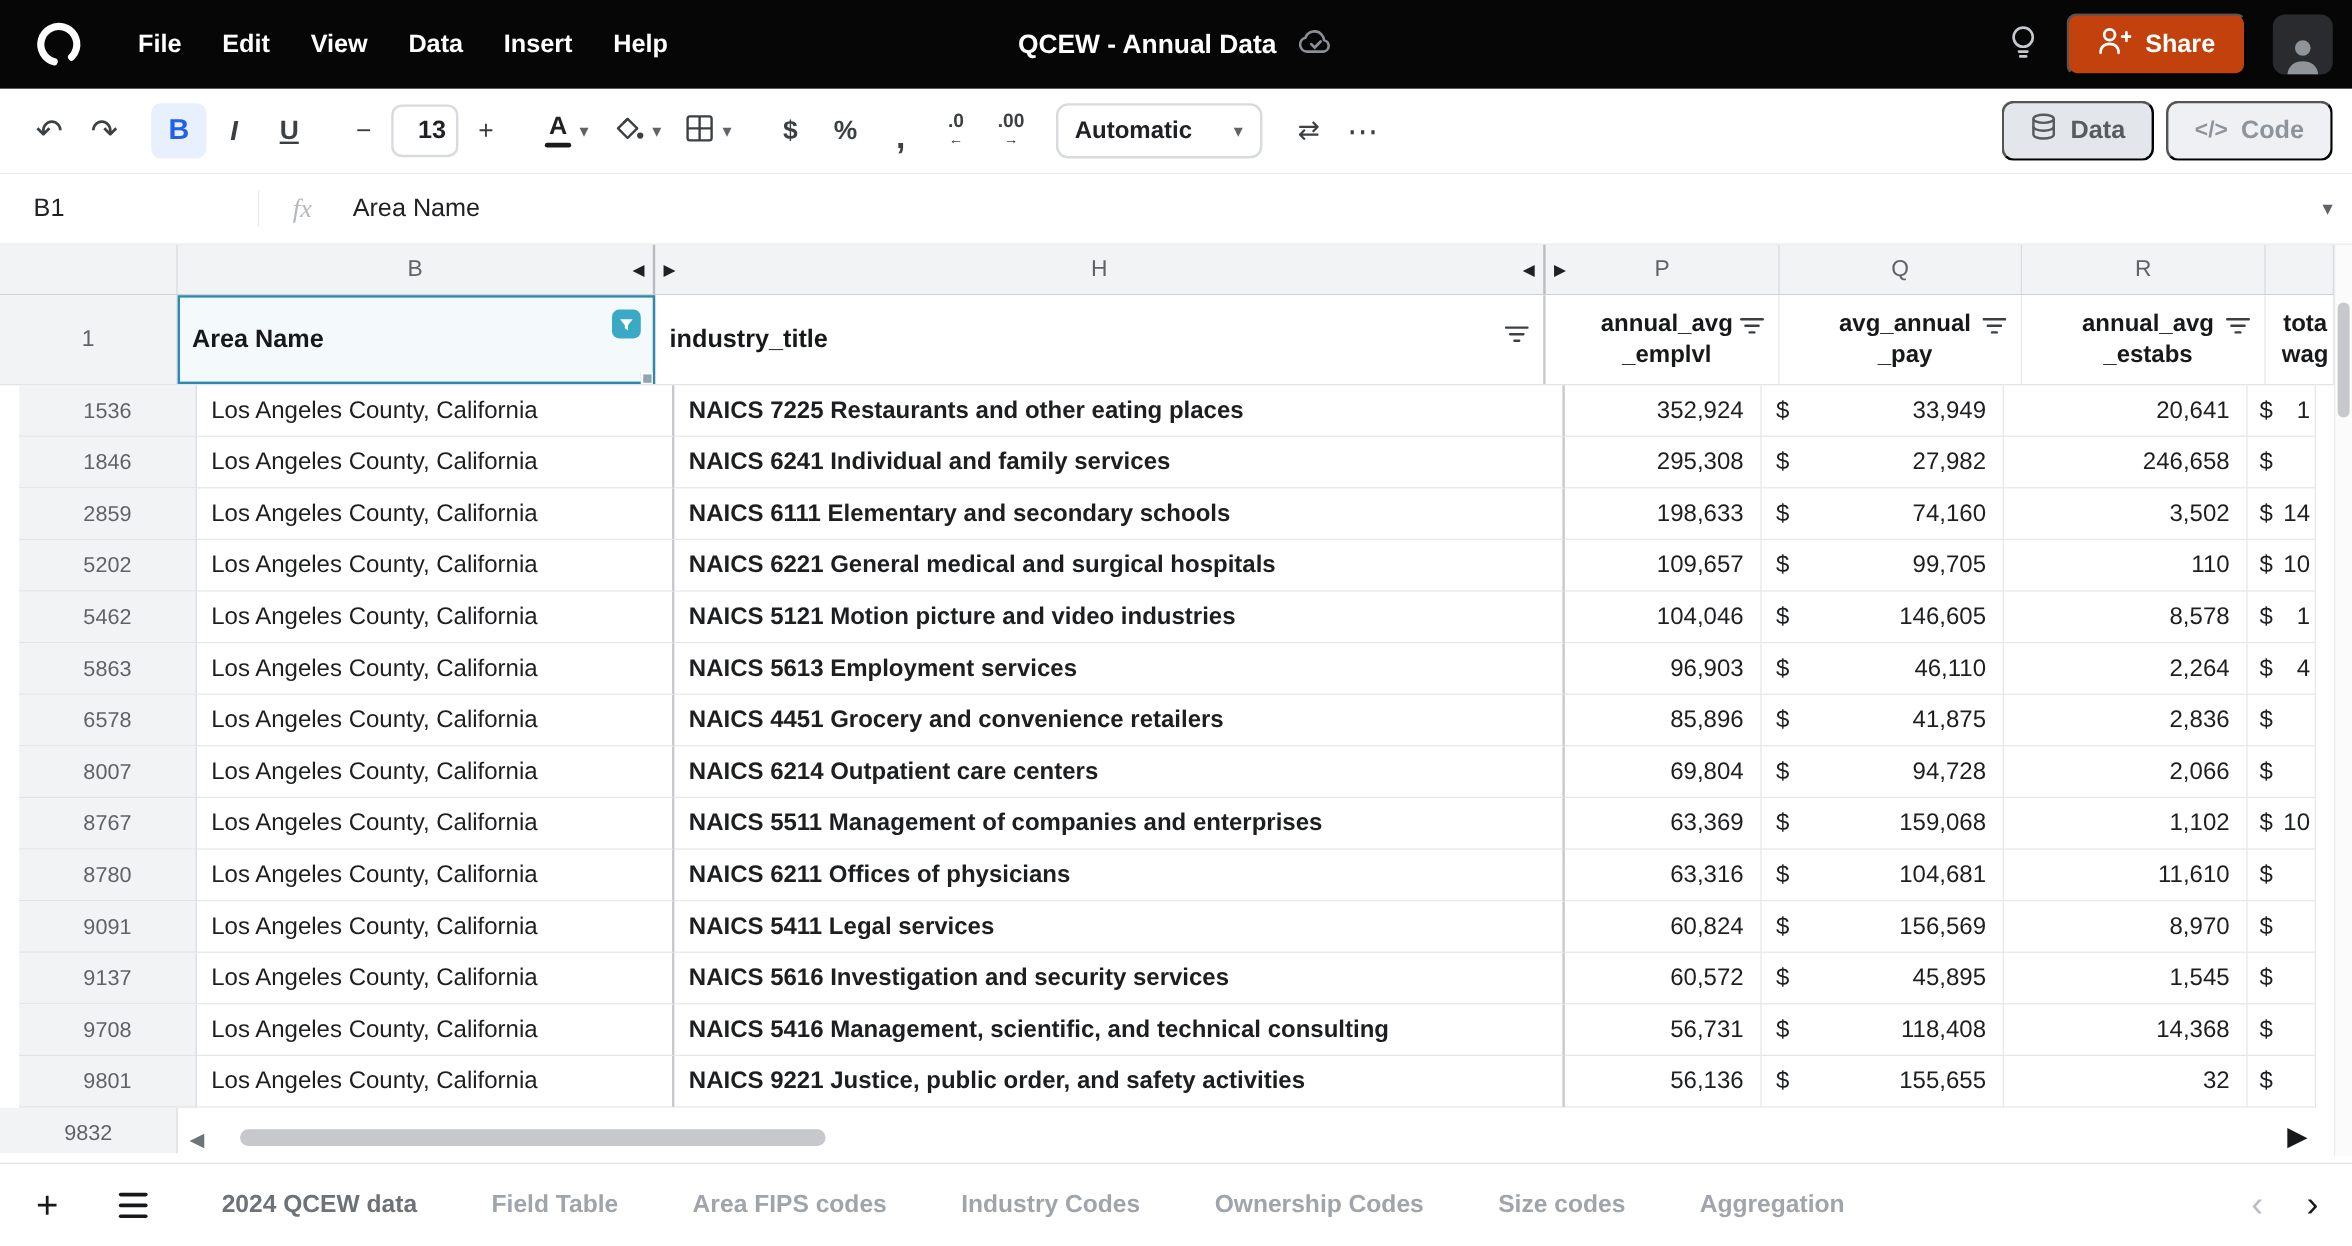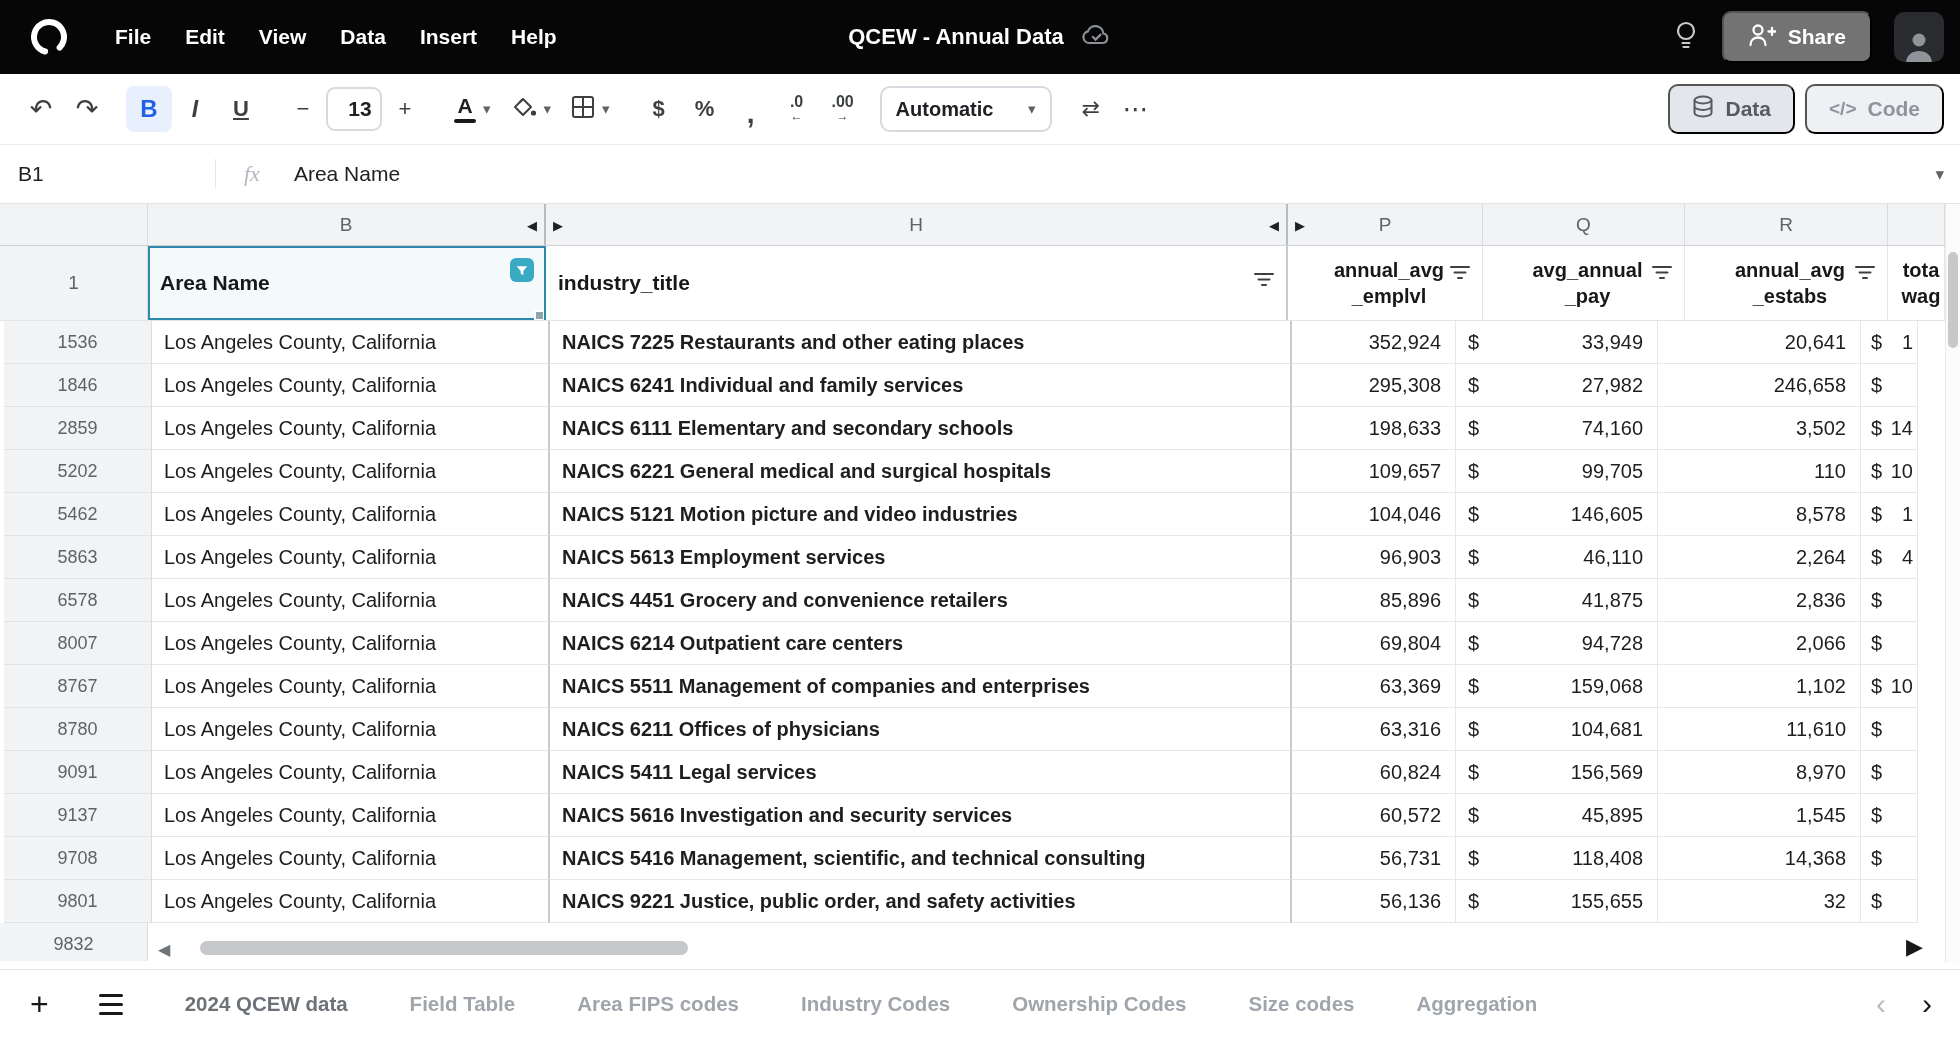--- a/index.html
+++ b/index.html
@@ -10,21 +10,21 @@
   
   .topbar { position:absolute; top:0; left:0; right:0; height:74px; background:#060606;
             display:flex; align-items:center; color:#fff; }
   .logo { margin-left:26px; width:46px; height:46px; display:flex; align-items:center; justify-content:center; }
   .menus { display:flex; margin-left:26px; }
   .menu-item { padding:10px 17px; font-size:21px; font-weight:bold; cursor:default; }
   .doc-title-wrap { position:absolute; left:50%; transform:translateX(-50%);
             display:flex; align-items:center; gap:16px; }
   .doc-title { font-size:22px; font-weight:bold; }
   .topbar-right { position:absolute; right:16px; display:flex; align-items:center; gap:22px; }
-  .share-btn { background:#737373; border-radius:9px; height:52px; padding:0 24px;
+  .share-btn { background:#c2410c; border-radius:9px; height:52px; padding:0 24px;
             display:flex; align-items:center; gap:12px; font-size:21px; font-weight:bold; color:#fff; }
   .avatar { width:50px; height:50px; border-radius:10px; background:#2a2b2e;
             display:flex; align-items:flex-end; justify-content:center; overflow:hidden; }
 
   
   .toolbar { position:absolute; top:74px; left:0; right:0; height:71px; background:#fff;
             border-bottom:1px solid #ebedef; display:flex; align-items:center; padding:0 18px; }
   .tb-btn { min-width:46px; height:46px; border-radius:8px; display:flex; align-items:center;
             justify-content:center; font-size:22px; color:#3c4043; }
   .tb-gap { width:16px; }
@@ -51,21 +51,21 @@
   .view-toggle { position:absolute; right:16px; display:flex; gap:10px; }
   .pill { height:50px; border-radius:10px; padding:0 22px; display:flex; align-items:center; gap:11px;
             font-size:21px; font-weight:bold; }
   .pill.data { background:#e3e6ea; color:#565b61; }
   .pill.code { background:#eef0f3; color:#8e949b; }
   .code-glyph { font-size:19px; font-weight:bold; }
 
   
   .formulabar { position:absolute; top:145px; left:0; right:0; height:59px; background:#fff;
             border-bottom:1px solid #e3e4e6; display:flex; align-items:center; }
-  .cellref { width:215px; padding-left:18px; font-size:21px; color:#202124; }
+  .cellref { width:215px; padding-left:28px; font-size:21px; color:#202124; }
   .fdiv { width:1px; height:30px; background:#e6e8ea; }
   .fx { margin-left:28px; font-style:italic; font-family:"Liberation Serif","DejaVu Serif",serif;
             color:#b4b8be; font-size:22px; }
   .fvalue { margin-left:34px; font-size:21px; color:#202124; }
   .fchevron { position:absolute; right:16px; color:#5f6368; font-size:17px; }
 
   
   .sheet { position:absolute; top:204px; left:0; width:1960px; height:759px; background:#fff; }
   .w-num{width:148px}.w-b{width:398px}.w-h{width:742px}.w-p{width:195px}.w-q{width:202px}.w-r{width:203px}.w-s{width:57px}
   .colheaders { position:absolute; top:0; left:0; height:42px; width:1945px; background:#f2f3f5;
@@ -86,21 +86,21 @@
   .hdr2 { flex-direction:column; align-items:flex-start; justify-content:center; padding-left:8px;
             font-size:20px; line-height:26px; }
   .sel-cell { outline:2px solid #2d89ad; outline-offset:-2px; background:#f4fafc; }
   .filter-badge { position:absolute; top:12px; right:10px; width:24px; height:24px; background:#3aa9c4;
             border-radius:6px; display:flex; align-items:center; justify-content:center; }
   .fill-handle { position:absolute; bottom:-1px; right:-1px; width:11px; height:11px; background:#8fa6b2;
             border:2px solid #fff; }
   .filter-lines { position:absolute; right:12px; top:14px; }
   .h-filter { top:22px; }
 
-  .rows-wrap { position:absolute; top:117px; left:4px; width:1945px; }
+  .rows-wrap { position:absolute; top:117px; left:16px; width:1945px; }
   .row { display:flex; height:43px; font-size:20px; color:#1d1e20; }
   .row .rownum { width:148px; background:#f2f3f5; color:#5f6368; font-size:18px;
             display:flex; align-items:center; justify-content:center;
             border-right:1px solid #d9dbde; border-bottom:1px solid #e2e3e5; }
   .cell { display:flex; align-items:center; border-right:1px solid #e6e7e9; border-bottom:1px solid #e6e7e9;
             white-space:nowrap; overflow:hidden; }
   .cell.b { width:398px; padding:0 12px; }
   .cell.h { width:742px; padding:0 12px;font-weight:bold; }
   .cell.p { width:164px; justify-content:flex-end; padding-right:14px;padding-left:30px; }
   .cell.q { width:202px; justify-content:space-between; padding:0 14px 0 12px; }

